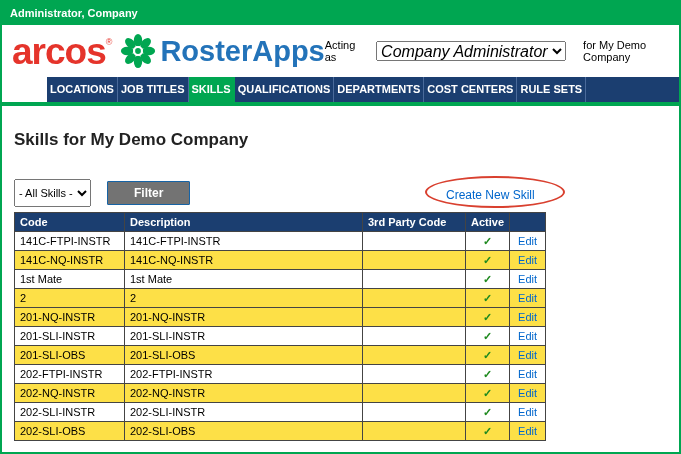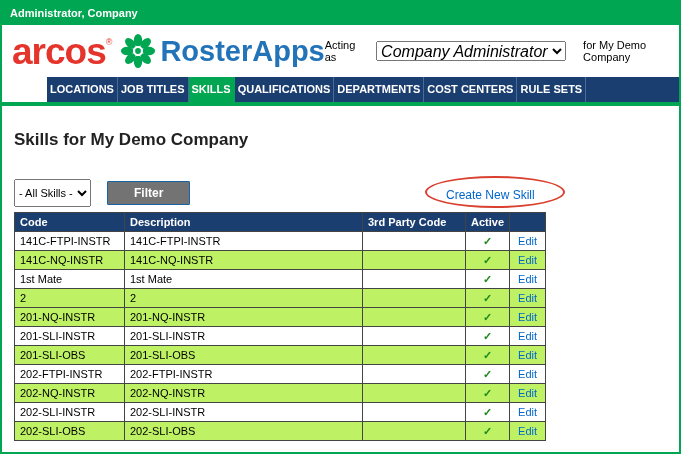--- a/index.html
+++ b/index.html
@@ -67,21 +67,21 @@
 
   
   table.skills { border-collapse: collapse; font-size: 11px; table-layout: fixed; }
   .skills th, .skills td { border: 1px solid #444; padding: 2px 5px; height: 19px; overflow: hidden; white-space: nowrap; }
   .skills th { background: #1B3E70; color: #fff; text-align: left; font-weight: bold; }
   .col-code { width: 110px; }
   .col-desc { width: 238px; }
   .col-3p { width: 103px; }
   .col-active { width: 38px; text-align: center; }
   .col-edit { width: 36px; text-align: center; }
-  .skills tr.alt td { background: #bef264; }
+  .skills tr.alt td { background: #fde047; }
   .skills td { background: #fff; }
   .check { color: #1F8A1F; font-weight: bold; }
   .skills td a { color: #0066CC; text-decoration: none; cursor: pointer; }
 </style>
 </head>
 <body>
 
 <div class="screen">
 
   <div class="topbar">

